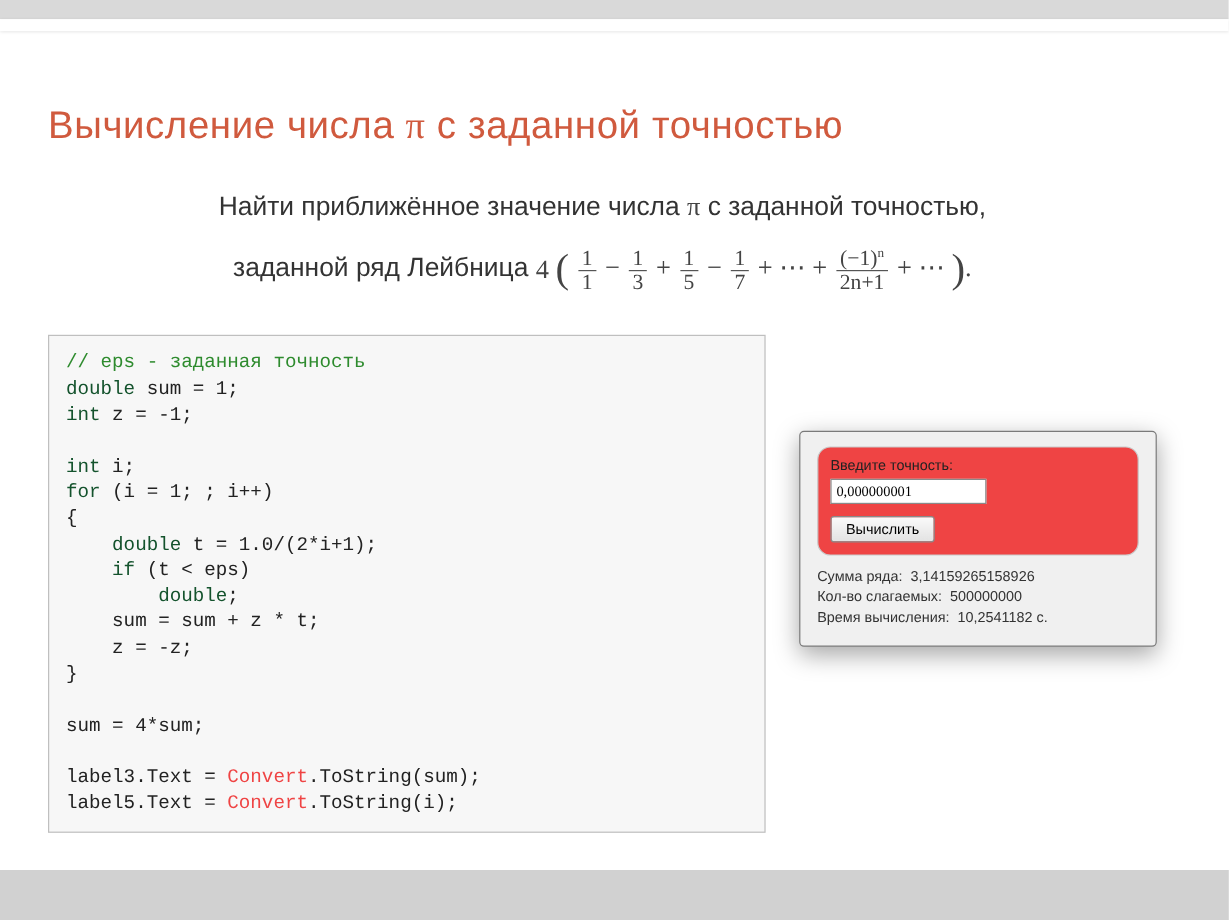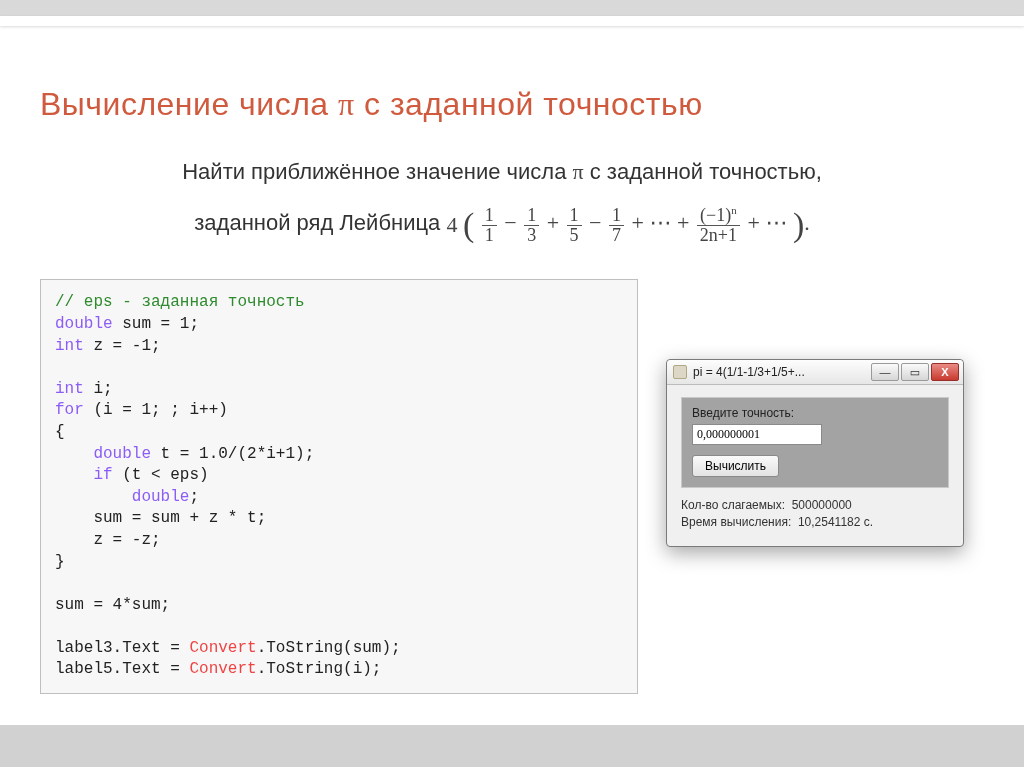--- a/index.html
+++ b/index.html
@@ -13,31 +13,31 @@
   .math { font-family: "Cambria Math","Times New Roman", serif; color: #444; white-space: nowrap; }
   .frac { display: inline-block; vertical-align: middle; text-align: center; font-size: 18px; line-height: 1.05; margin: 0 2px; }
   .frac .n { display:block; border-bottom: 1px solid #555; padding: 0 3px; }
   .frac .d { display:block; padding: 0 3px; }
   .lead4 { font-size: 22px; vertical-align: middle; }
   .sup { font-size: 11px; vertical-align: super; }
   .paren { font-size: 34px; vertical-align: middle; font-family: "Cambria Math", serif; }
   .row { display: flex; align-items: flex-start; gap: 28px; margin-top: 22px; }
   .codebox { flex: 1; border: 1px solid #bfbfbf; background: #f7f7f7; padding: 12px 14px; font-family: Consolas, "Courier New", monospace; font-size: 16px; line-height: 1.35; color: #222; white-space: pre; }
   .cm { color: #2e8b2e; }
-  .kw { color: #8b5cf6; }
+  .kw { color: #14532d; }
   .fn { color: #ef4444; }
   .win { width: 298px; margin-top: 80px; border: 1px solid #7a7a7a; border-radius: 4px; box-shadow: 0 6px 20px rgba(0,0,0,0.35); background: #f0f0f0; font-size: 12px; }
   .titlebar { display:flex; align-items:center; background: linear-gradient(#fdfdfd,#e6e6e6); border-bottom: 1px solid #bbb; border-radius: 4px 4px 0 0; padding: 3px 4px 3px 6px; }
   .titlebar .icon { width:14px; height:14px; background:#dcd7c7; border:1px solid #b0a97f; border-radius:2px; margin-right:6px; display:inline-block; }
   .titlebar .ttl { flex:1; color:#222; white-space:nowrap; overflow:hidden; text-overflow:ellipsis; font-size:12px; }
   .winbtns { display:flex; gap:2px; }
   .wbtn { width:28px; height:18px; border:1px solid #9a9a9a; border-radius:2px; background:linear-gradient(#fafafa,#d6d6d6); display:flex; align-items:center; justify-content:center; font-size:11px; color:#333; }
   .wbtn.close { background: linear-gradient(#e98b85,#c83a2f); color:#fff; border-color:#963028; font-weight:bold; }
   .winbody { padding: 12px 14px 14px 14px; }
-  .grp { border:1px solid #c9c9c9; border-radius:0; padding:8px 10px 10px 10px; background:#a3a3a3; }
+  .grp { border:1px solid #c9c9c9; border-radius:11px; padding:8px 10px 10px 10px; background:#ef4444; }
   .lbl { color:#222; font-size:12px; }
   .txtin { margin-top:4px; width:130px; padding:2px 4px; font-size:12px; border:1px solid #8a8a8a; background:#fff; font-family: Liberation Serif, serif; }
   .btn { margin-top:10px; padding:3px 12px; font-size:12px; border:1px solid #8a8a8a; border-radius:3px; background: linear-gradient(#fafafa,#e3e3e3); cursor:pointer;text-align:center; }
   .results { margin-top:10px; color:#333; font-size:12px; }
   .results div { margin:3px 0; white-space:nowrap; }
   .bottombar { position:absolute; bottom:0; left:0; right:0; height:42px; background:#d1d1d1; }
 </style>
 </head>
 <body>
 
@@ -88,43 +88,29 @@
 <span>    sum = sum + z * t;</span>
 <span>    z = -z;</span>
 <span>}</span>
 <span></span>
 <span>sum = 4*sum;</span>
 <span></span>
 <span>label3.Text = </span><span class="fn">Convert</span><span>.ToString(sum);</span>
 <span>label5.Text = </span><span class="fn">Convert</span><span>.ToString(i);</span></div>
 
     <div class="win">
-      <div class="titlebar">
-        <span class="icon"></span>
-        <span class="ttl">pi = 4(1/1-1/3+1/5+...</span>
-        <div class="winbtns">
-          <div class="wbtn">
-              <span>—</span>
-            </div>
-          <div class="wbtn">
-              <span>▭</span>
-            </div>
-          <div class="wbtn close">
-              <span>Х</span>
-            </div>
-        </div>
-      </div>
       <div class="winbody">
         <div class="grp">
           <div class="lbl">Введите точность:</div>
           <input class="txtin" type="text" value="0,000000001" style="">
           <br>
           <button class="btn">Вычислить</button>
         </div>
         <div class="results">
+          <div><span>Сумма ряда:</span>&nbsp;&nbsp;<span>3,14159265158926</span></div>
           <div><span>Кол-во слагаемых:</span>&nbsp;&nbsp;<span>500000000</span></div>
           <div><span>Время вычисления:</span>&nbsp;&nbsp;<span>10,2541182 с.</span></div>
         </div>
       </div>
     </div>
   </div>
 
 </div>
 
 <div class="bottombar"></div>

